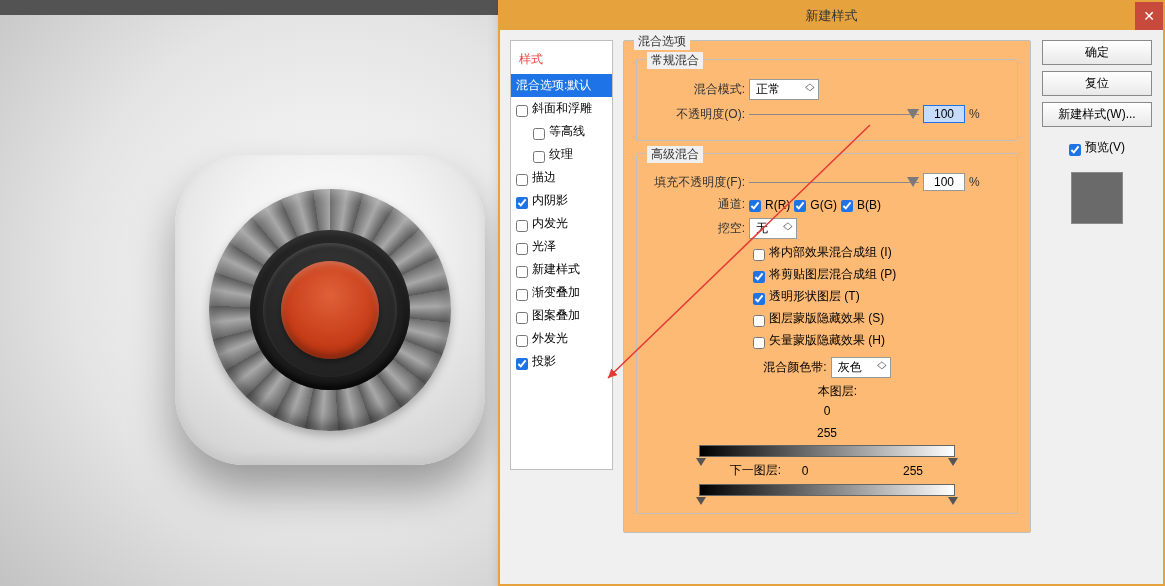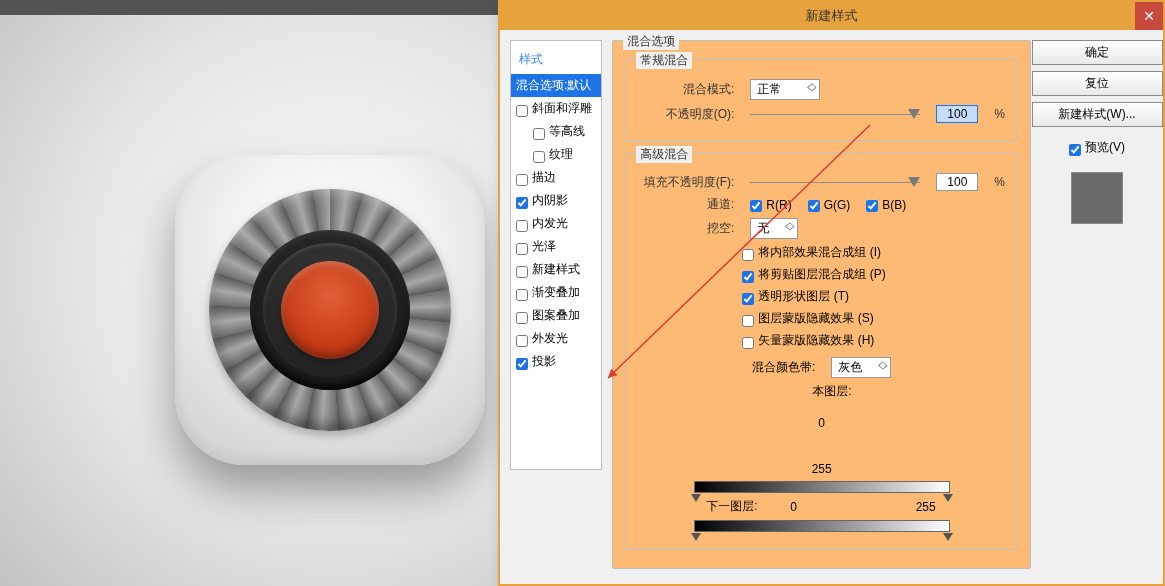--- a/index.html
+++ b/index.html
@@ -40,50 +40,50 @@
   background: #f0f0f0; border: 2px solid #e6a23c; box-shadow: 4px 4px 12px rgba(0,0,0,.25); }
 .title-bar { background: #e6a23c; height: 28px; display: flex; align-items: center; justify-content: center; position: relative; }
 .title-bar .t { color: #333; font-size: 13px; }
 .title-bar .close { position: absolute; right: 0; top: 0; width: 28px; height: 28px; background: #c74a3d; color: #fff;
   display: flex; align-items: center; justify-content: center; font-size: 14px; }
 
 .body { display: flex; padding: 10px; gap: 10px; height: calc(100% - 28px); }
 
 
 .styles-panel { width: 103px; border: 1px solid #bfbfbf; background: #fff; padding: 6px 0 6px 0; height:430px; }
-.styles-panel .hdr { padding: 4px 8px 6px; color: #3b82f6; }
+.styles-panel .hdr { padding: 4px 8px 6px; color: #ef4444; }
 .styles-panel .row { display: flex; align-items: flex-end; gap: 4px; padding: 3px 5px; white-space: nowrap; }
 .styles-panel .row.sel { background: #1e74e6; color: #fff; }
 .styles-panel .row.indent { padding-left: 22px; }
 .styles-panel input[type=checkbox] { width: 12px; height: 12px; accent-color:#1e74e6; }
 
 
 .blend-area { flex: 1; position: relative; }
 .group { border: 1px solid #bfbfbf; border-radius: 2px; padding: 14px 12px 12px; margin-bottom: 12px; position: relative; background:#fdba74; }
 .group > legend, .group > .legend { position: absolute; top: -8px; left: 10px; background: #f0f0f0; padding: 0 4px; font-size: 12px; color:#333; }
-.row2 { display: flex; align-items: center; gap: 16px; margin: 5px 0; white-space: nowrap; }
+.row2 { display: flex; align-items: center; gap: 4px; margin: 5px 0; white-space: nowrap; }
 .lbl { min-width: 96px; text-align: right; color: #333; }
 .select { border: 1px solid #999; background: #fff; padding: 1px 22px 1px 6px; position: relative; min-width: 70px; font-size:12px; }
 .select::after { content: "◇"; position: absolute; right: 4px; top: 1px; font-size: 10px; color: #555; transform: scaleX(1.2); }
 .slider-track { position: relative; width: 170px; height: 14px; }
 .slider-track .line { position:absolute; left:0; right:0; top:7px; height:1px; background:#8a8a8a; }
 .slider-track .thumb { position:absolute; top:2px; width:0; height:0; border-left:6px solid transparent; border-right:6px solid transparent; border-top:10px solid #7a7a7a; }
 .nbox { width: 42px; border: 1px solid #1e74e6; background:#c6dcfa; text-align:center; font-size:12px; padding:1px 0;}
 .nbox.plain { border:1px solid #999; background:#fff; }
 .pct { color:#333; }
 .chk { display:flex; align-items:flex-end; gap:4px; }
 .chk input { width:12px; height:12px; accent-color:#1e74e6; }
 
 .gradbar { position:relative; width:256px; height:12px; background:linear-gradient(to right,#000,#fff); border:1px solid #666; }
 .gradbar .chip-l, .gradbar .chip-r { position:absolute; top:12px; width:0; height:0; border-left:5px solid transparent; border-right:5px solid transparent; border-top:8px solid #555;}
 .gradbar .chip-l { left:-4px; } .gradbar .chip-r { right:-4px; }
 
 
 .btn-col { width: 112px; display:flex; flex-direction:column; gap:6px; align-items:center; }
-.btn { width: 131px; border:1px solid #8a8a8a; background:linear-gradient(#fff,#e9e9e9); padding:3px 0; text-align:center; cursor:default; }
+.btn { width: 110px; border:1px solid #8a8a8a; background:linear-gradient(#fff,#e9e9e9); padding:3px 0; text-align:center; cursor:default; }
 .preview-box { margin-top:10px; width:52px; height:52px; border:1px solid #8a8a8a; background:#6a6a6a; }
 
 
 .anno-line { position:absolute; pointer-events:none; }
 
 
 .right-dark { position:absolute; right:0; top:18px; width:180px; height:568px; background:#3a3a3a; z-index:-1; }
 
 
 .layer-list { position:absolute; right:2px; bottom:4px; width:160px; color:#bdbdbd; }

